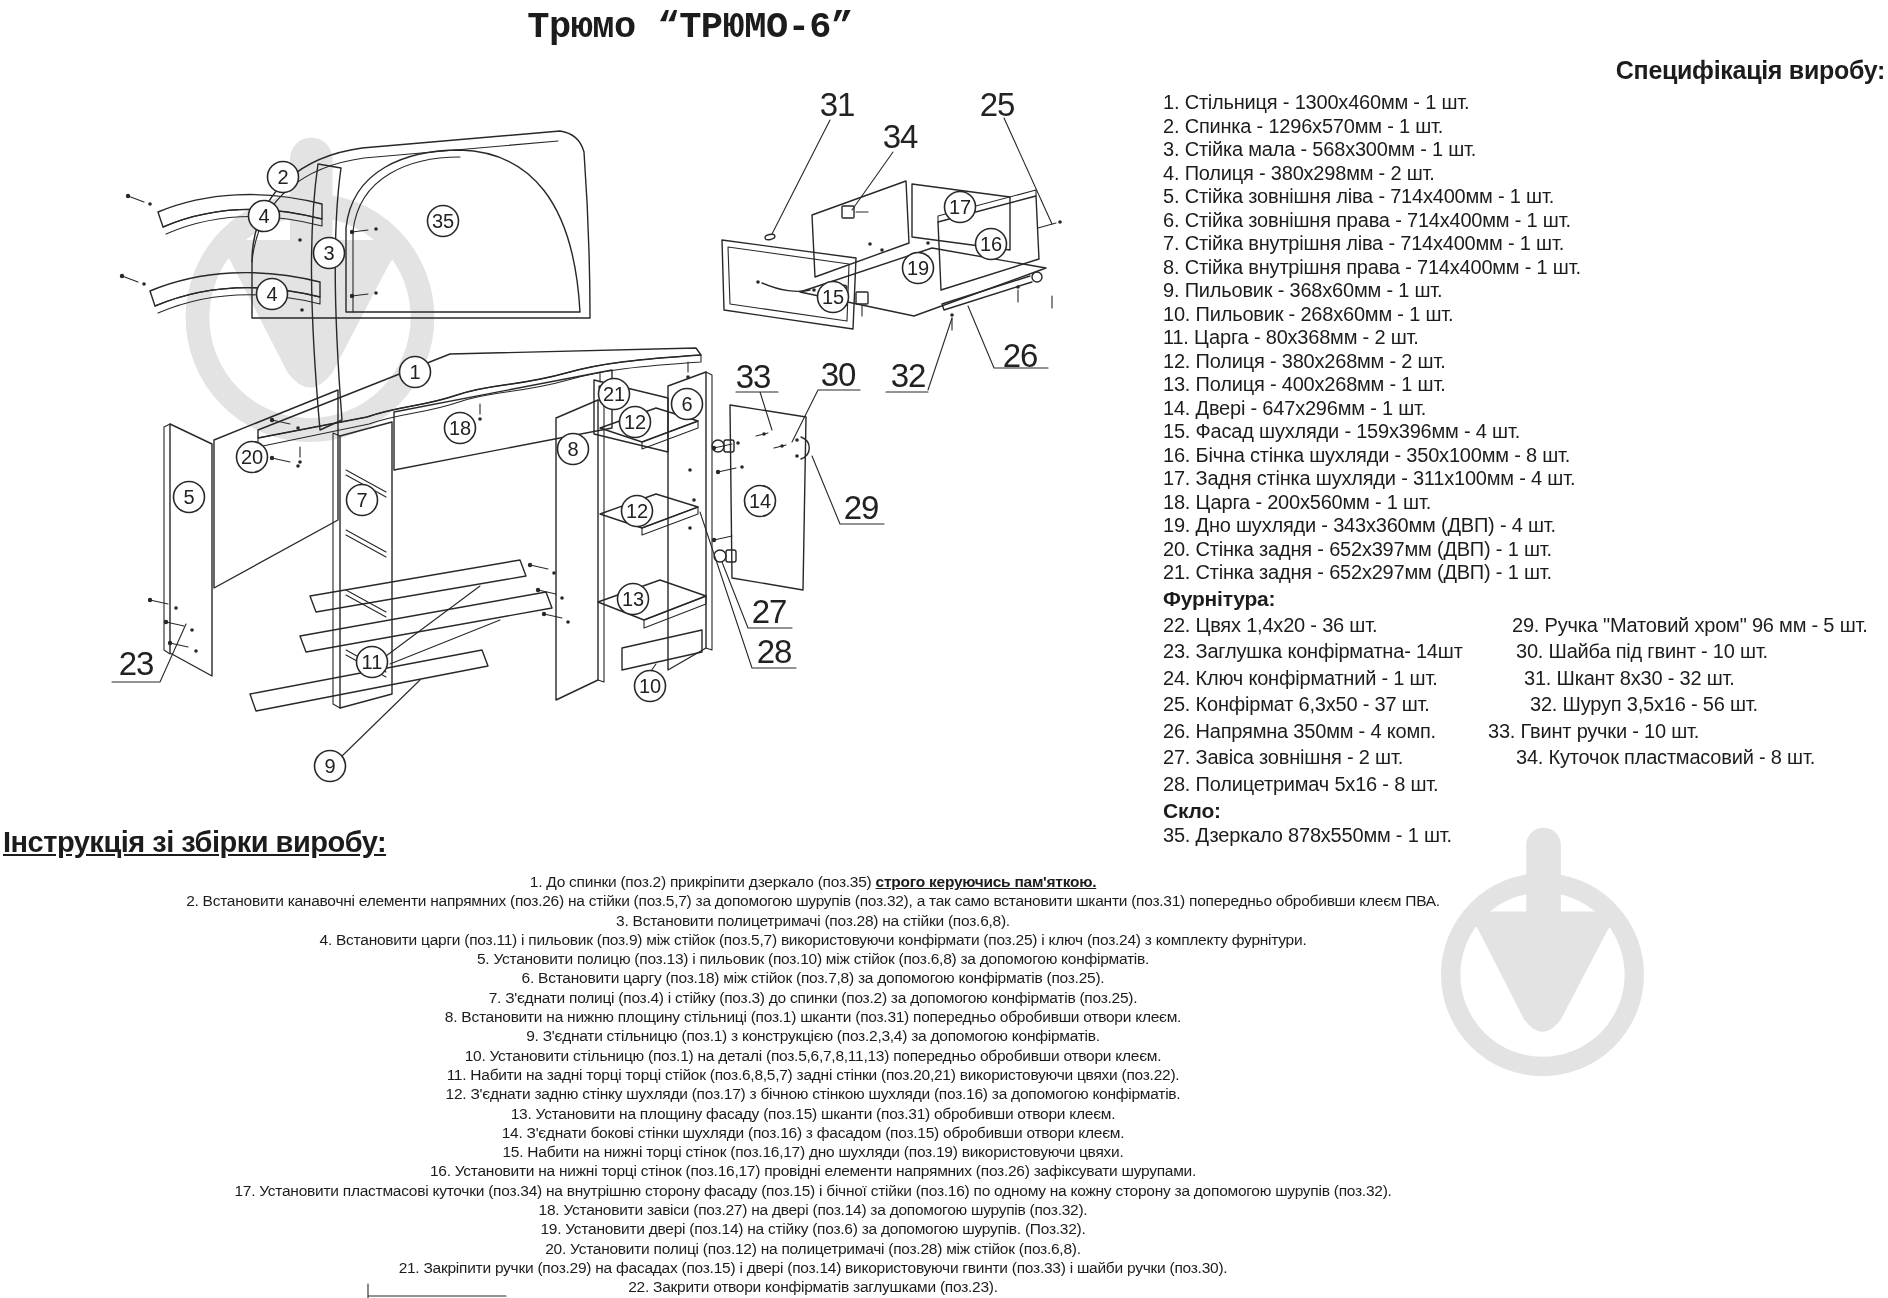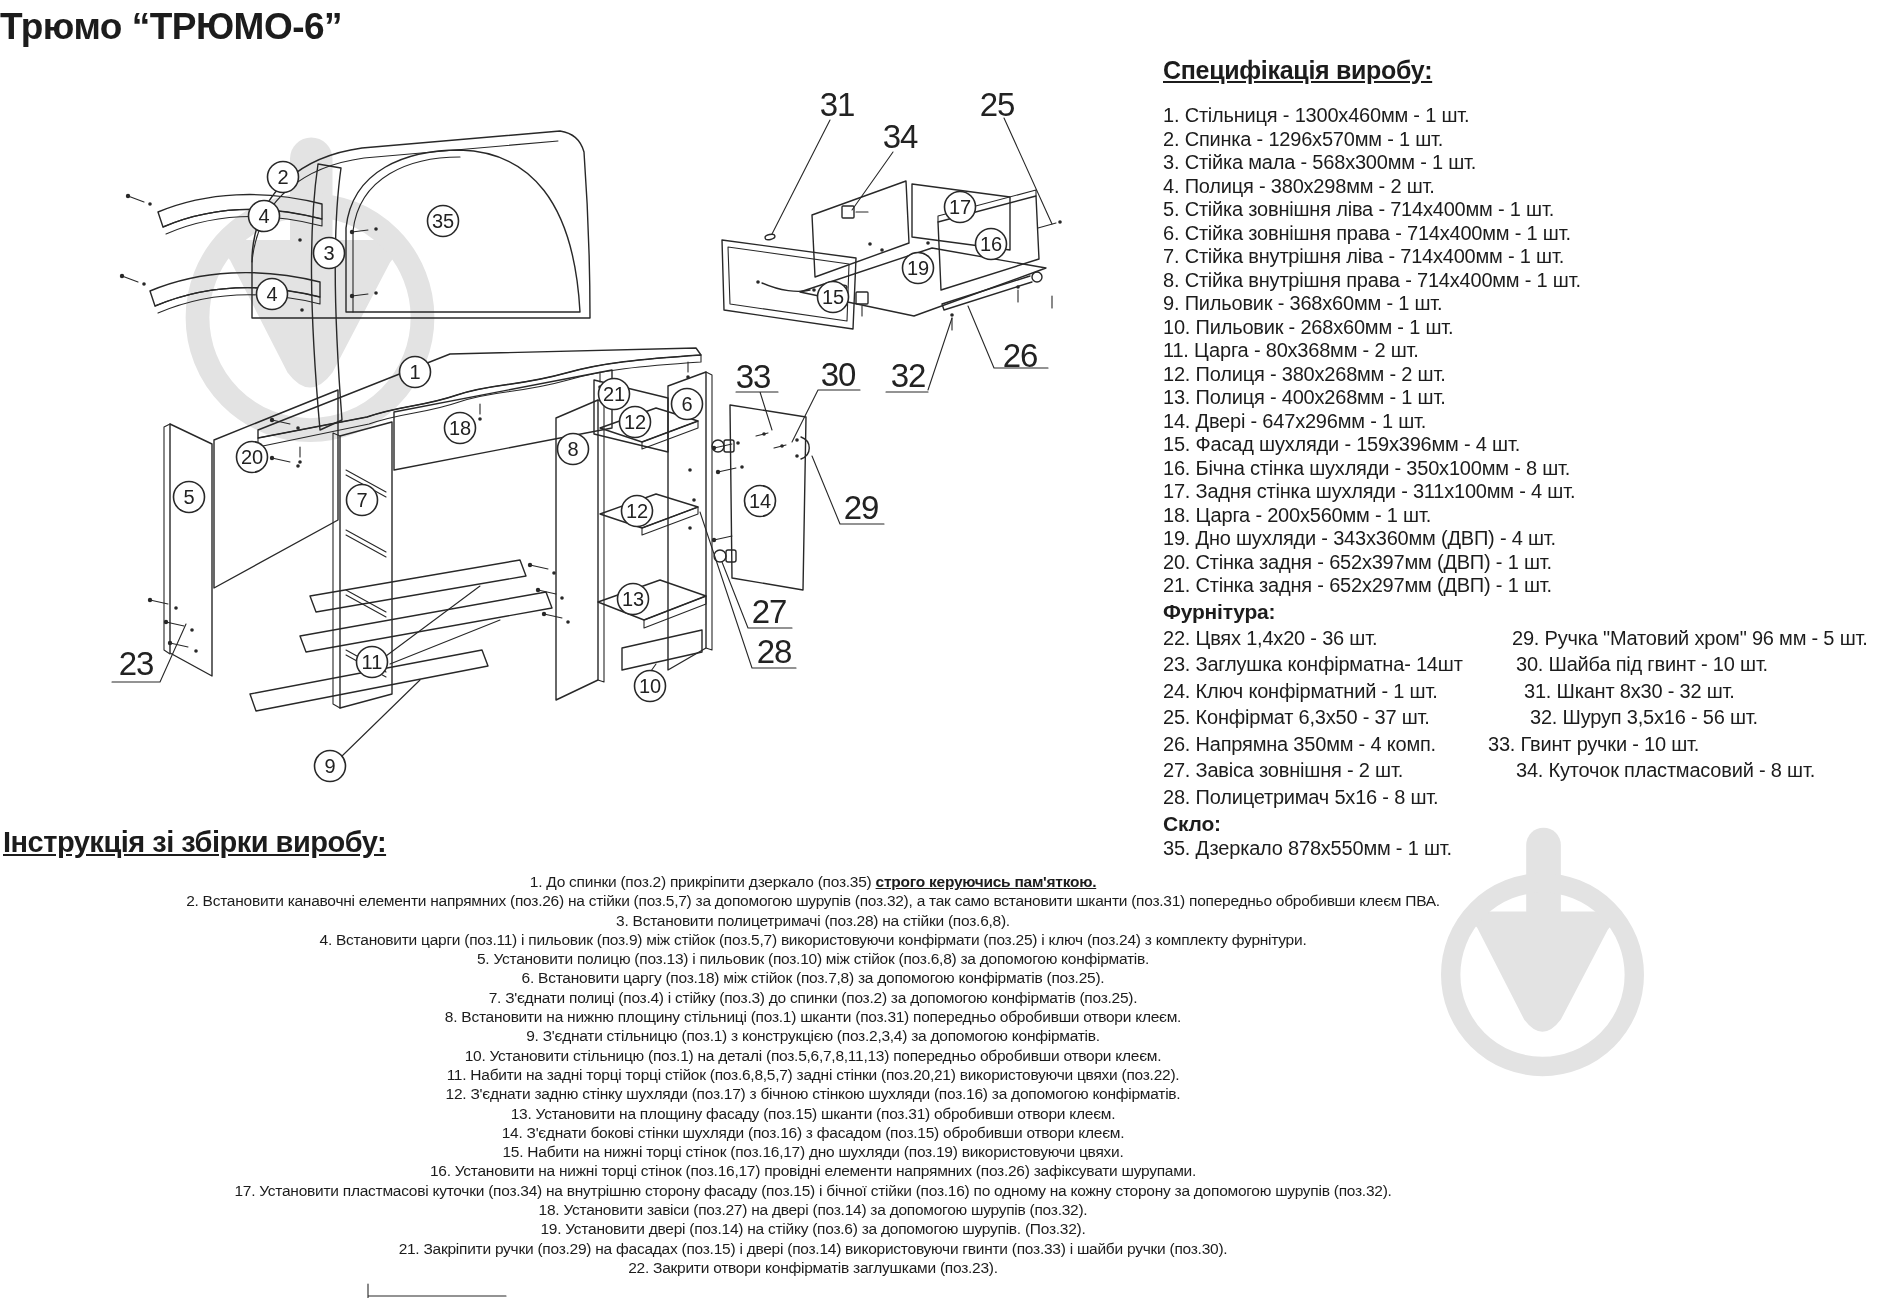--- a/index.html
+++ b/index.html
@@ -5,24 +5,24 @@
   html,body{margin:0;padding:0;background:#fff;}
   body{width:1888px;height:1298px;position:relative;overflow:hidden;
        font-family:"Liberation Sans", sans-serif;color:#1c1c1c;}
   svg{position:absolute;top:0;left:0;z-index:0;}
   .ln{fill:none;stroke:#282828;stroke-width:1.4;stroke-linejoin:round;stroke-linecap:round;}
   .ln2{stroke-width:1.1;}
   .dot{fill:#282828;stroke:none;}
   .co-circle{fill:#fff;stroke:#282828;stroke-width:1.6;}
   .co-num{font:20px "Liberation Sans",sans-serif;fill:#222;text-anchor:middle;}
   .co-plain{font:33px "Liberation Sans",sans-serif;fill:#222;text-anchor:middle;letter-spacing:-1px;}
-  .page-title{position:absolute;top:6px;left:0;width:1380px;text-align:left;z-index:2;
-       font-size:37px;font-weight:bold;letter-spacing:-0.5px;}
+  .page-title{position:absolute;top:6px;left:0;width:1380px;text-align:center;z-index:2;
+       font-size:37px;font-weight:bold;letter-spacing:-0.5px;font-family:Liberation Mono, monospace;}
   #spec{position:absolute;left:1163px;top:56px;width:722px;z-index:2;}
-  .spec-heading{font-size:25px;font-weight:bold;text-decoration:underline;margin-bottom:19px;letter-spacing:-0.3px;}
+  .spec-heading{font-size:25px;font-weight:bold;margin-bottom:6px;letter-spacing:-0.3px;text-align:right;}
   .spec-sub{font-size:21px;font-weight:bold;line-height:27px;letter-spacing:-0.2px;}
   .spec-line{font-size:20px;line-height:23.5px;letter-spacing:-0.2px;white-space:nowrap;}
   .furn-row{position:relative;font-size:20px;line-height:26.5px;height:26.5px;letter-spacing:-0.2px;white-space:nowrap;}
   .furn-right{position:absolute;top:0;white-space:nowrap;}
   #instructions{position:absolute;left:3px;top:826px;width:1620px;z-index:2;}
   .instr-heading{font-size:29px;font-weight:bold;text-decoration:underline;
        letter-spacing:-0.5px;margin-bottom:13px;}
   .instr-line{font-size:15.5px;line-height:19.3px;letter-spacing:-0.25px;white-space:nowrap;text-align:center;}
   .instr-bold{font-weight:bold;text-decoration:underline;}
 </style>
@@ -369,16 +369,17 @@
       <div class="instr-line">10. Установити стільницю (поз.1) на деталі (поз.5,6,7,8,11,13) попередньо обробивши отвори клеєм.</div>
       <div class="instr-line">11. Набити на задні торці торці стійок (поз.6,8,5,7) задні стінки (поз.20,21) використовуючи цвяхи (поз.22).</div>
       <div class="instr-line">12. З'єднати задню стінку шухляди (поз.17) з бічною стінкою шухляди (поз.16) за допомогою конфірматів.</div>
       <div class="instr-line">13. Установити на площину фасаду (поз.15) шканти (поз.31) обробивши отвори клеєм.</div>
       <div class="instr-line">14. З'єднати бокові стінки шухляди (поз.16) з фасадом (поз.15) обробивши отвори клеєм.</div>
       <div class="instr-line">15. Набити на нижні торці стінок (поз.16,17) дно шухляди (поз.19) використовуючи цвяхи.</div>
       <div class="instr-line">16. Установити на нижні торці стінок (поз.16,17) провідні елементи напрямних (поз.26) зафіксувати шурупами.</div>
       <div class="instr-line">17. Установити пластмасові куточки (поз.34) на внутрішню сторону фасаду (поз.15) і бічної стійки (поз.16) по одному на кожну сторону за допомогою шурупів (поз.32).</div>
       <div class="instr-line">18. Установити завіси (поз.27) на двері (поз.14) за допомогою шурупів (поз.32).</div>
       <div class="instr-line">19. Установити двері (поз.14) на стійку (поз.6) за допомогою шурупів. (Поз.32).</div>
+      <div class="instr-line">20. Установити полиці (поз.12) на полицетримачі (поз.28) між стійок (поз.6,8).</div>
       <div class="instr-line">21. Закріпити ручки (поз.29) на фасадах (поз.15) і двері (поз.14) використовуючи гвинти (поз.33) і шайби ручки (поз.30).</div>
       <div class="instr-line">22. Закрити отвори конфірматів заглушками (поз.23).</div>
     </div>
 </div>
 
 </body></html>

